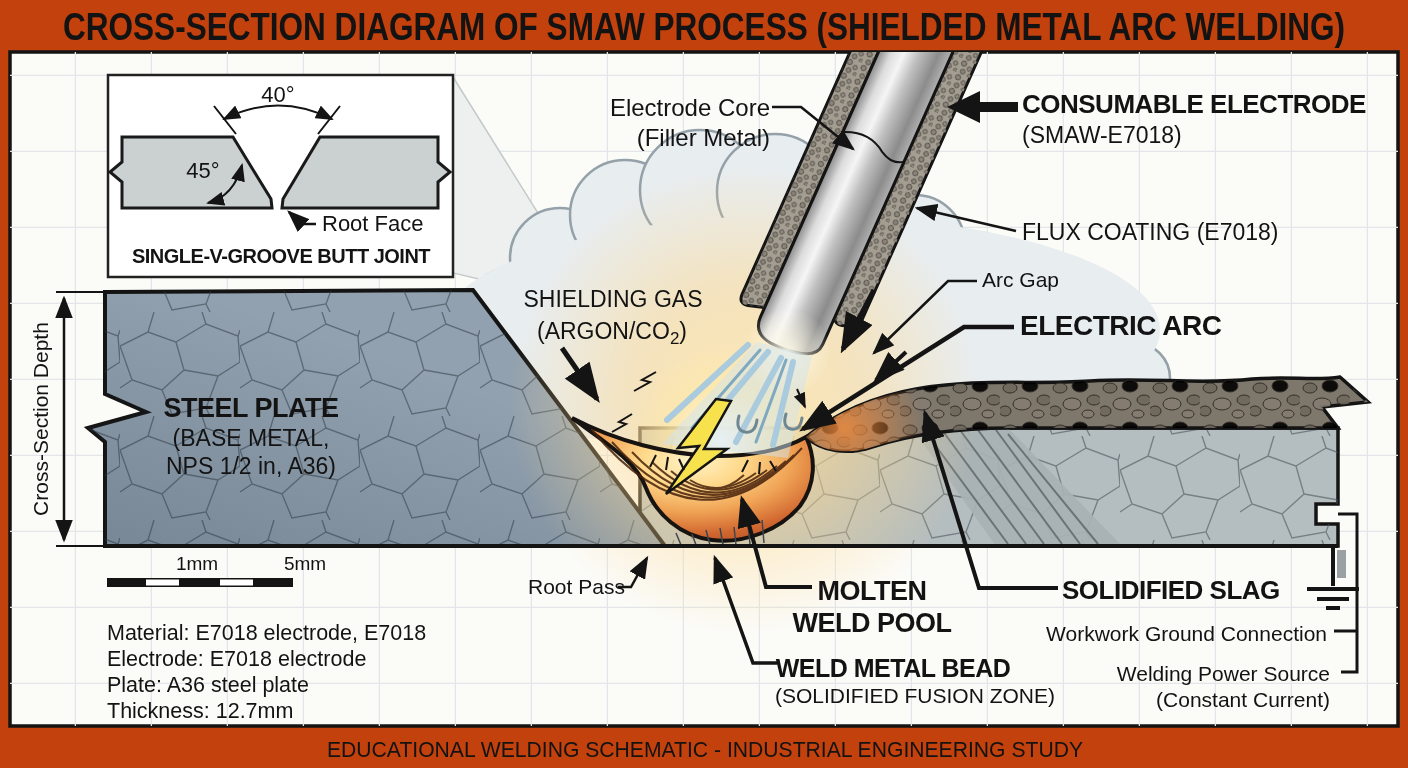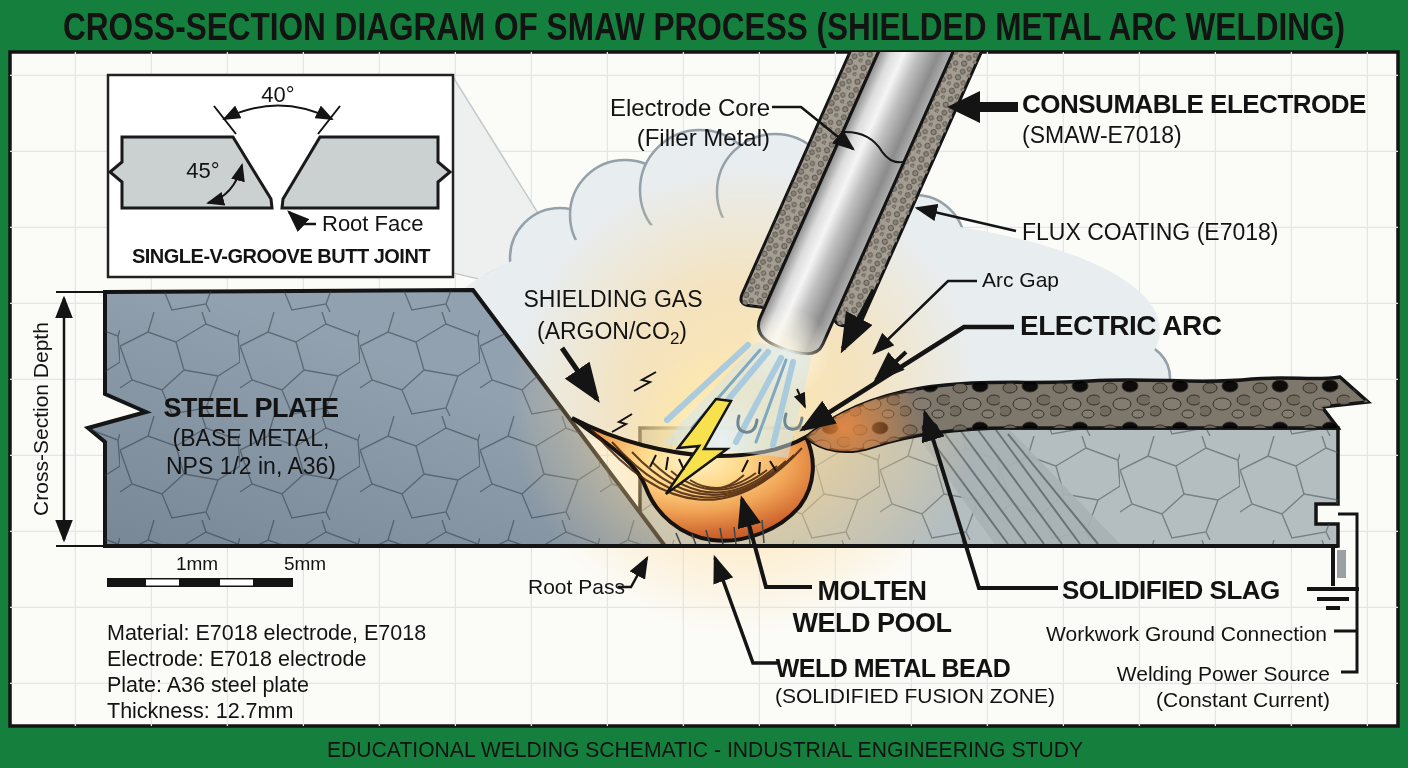--- a/index.html
+++ b/index.html
@@ -1,16 +1,16 @@
 <!DOCTYPE html>
 <html><head>
 <meta charset="utf-8">
 <style>
   html,body{margin:0;padding:0;background:#e9e9e6;}
-  .stage{position:relative;width:1408px;height:768px;overflow:hidden;background:#15803d;}
+  .stage{position:relative;width:1408px;height:768px;overflow:hidden;background:#c2410c;}
   svg{display:block;}
   text{font-family:"Liberation Sans","DejaVu Sans",sans-serif;fill:#131313;}
   .b{font-weight:bold;letter-spacing:-0.5px;}
   .ttl{font-weight:bold;}
 </style>
 </head>
 <body>
 
 <div class="stage">
 <svg width="1408" height="768" viewBox="0 0 1408 768" xmlns="http://www.w3.org/2000/svg">

